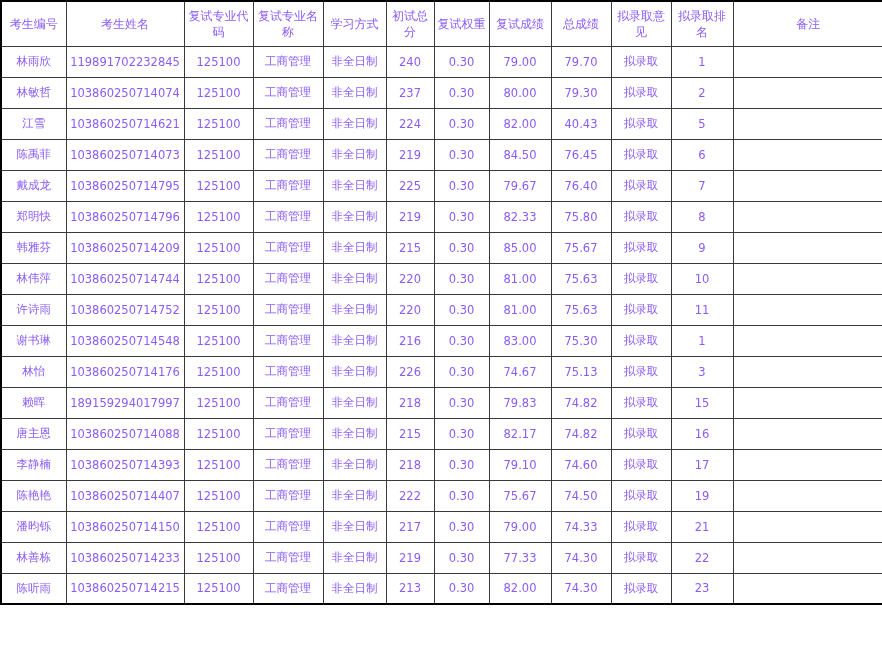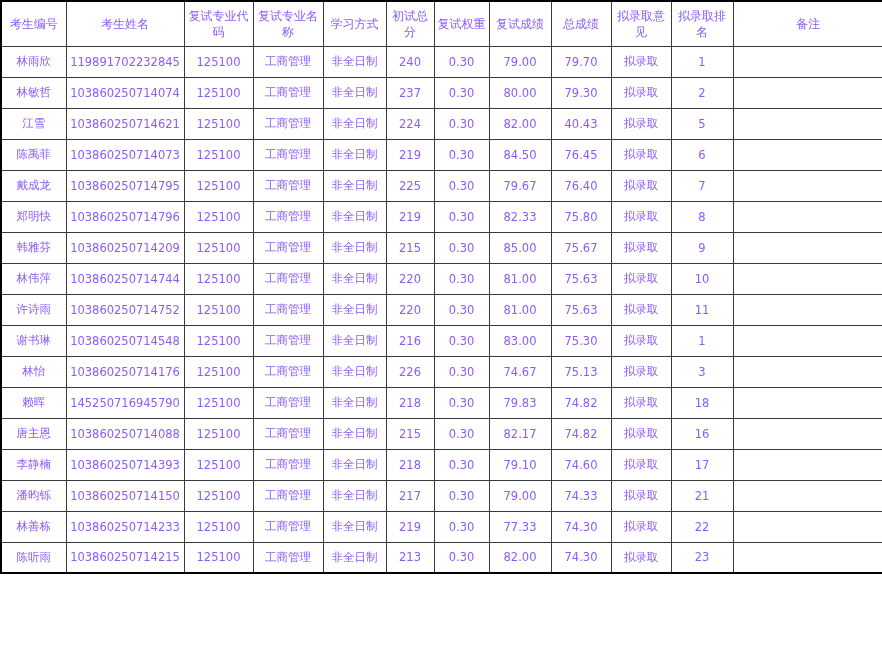--- a/index.html
+++ b/index.html
@@ -236,30 +236,30 @@
         <td>226</td>
         <td>0.30</td>
         <td>74.67</td>
         <td>75.13</td>
         <td>拟录取</td>
         <td>3</td>
         <td class="col-last"></td>
       </tr>
       <tr>
         <td>赖晖</td>
-        <td>145250716945790</td>
+        <td>189159294017997</td>
         <td>125100</td>
         <td>工商管理</td>
         <td>非全日制</td>
         <td>218</td>
         <td>0.30</td>
         <td>79.83</td>
         <td>74.82</td>
         <td>拟录取</td>
-        <td>18</td>
+        <td>15</td>
         <td class="col-last"></td>
       </tr>
       <tr>
         <td>唐主恩</td>
         <td>103860250714088</td>
         <td>125100</td>
         <td>工商管理</td>
         <td>非全日制</td>
         <td>215</td>
         <td>0.30</td>
@@ -274,20 +274,34 @@
         <td>103860250714393</td>
         <td>125100</td>
         <td>工商管理</td>
         <td>非全日制</td>
         <td>218</td>
         <td>0.30</td>
         <td>79.10</td>
         <td>74.60</td>
         <td>拟录取</td>
         <td>17</td>
+        <td class="col-last"></td>
+      </tr>
+      <tr>
+        <td>陈艳艳</td>
+        <td>103860250714407</td>
+        <td>125100</td>
+        <td>工商管理</td>
+        <td>非全日制</td>
+        <td>222</td>
+        <td>0.30</td>
+        <td>75.67</td>
+        <td>74.50</td>
+        <td>拟录取</td>
+        <td>19</td>
         <td class="col-last"></td>
       </tr>
       <tr>
         <td>潘昀铄</td>
         <td>103860250714150</td>
         <td>125100</td>
         <td>工商管理</td>
         <td>非全日制</td>
         <td>217</td>
         <td>0.30</td>

